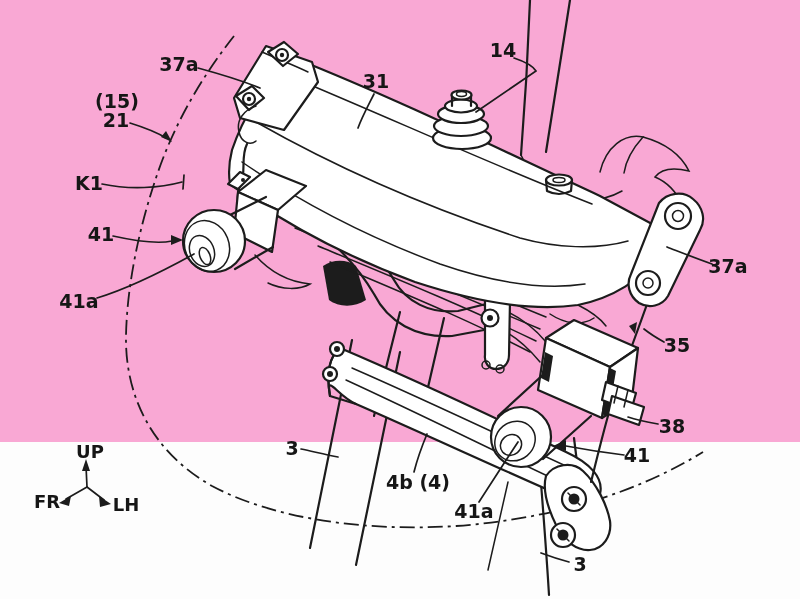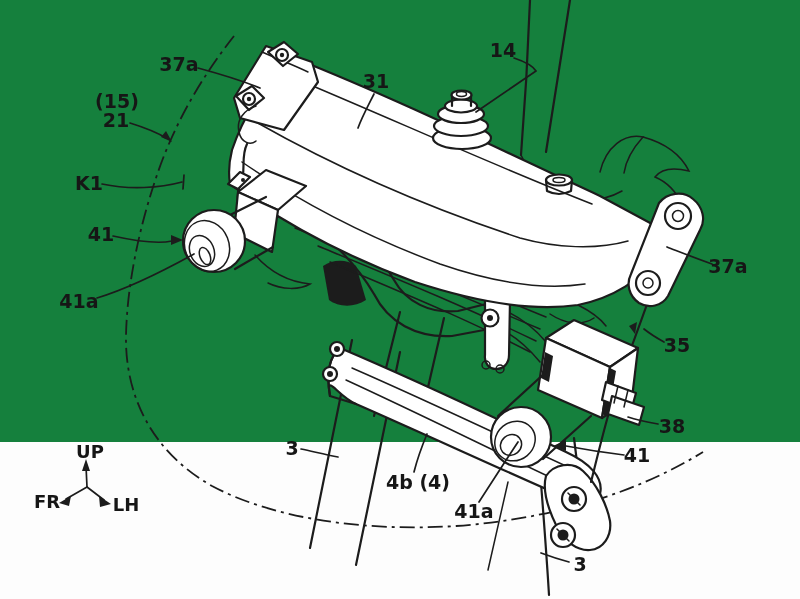--- a/index.html
+++ b/index.html
@@ -1,16 +1,16 @@
 <!DOCTYPE html>
 <html><head>
 <meta charset="utf-8">
 <style>
   html,body{margin:0;padding:0;background:#fdfdfd;width:800px;height:599px;overflow:hidden;}
-  .stage{position:relative;width:800px;height:442px;background:#15803d;font-family:"DejaVu Sans",sans-serif;}
+  .stage{position:relative;width:800px;height:442px;background:#f9a8d4;font-family:"DejaVu Sans",sans-serif;}
   svg{display:block;}
   .ln{fill:none;stroke:#1c1c1c;stroke-width:2.2;stroke-linecap:round;stroke-linejoin:round;}
   .thin{fill:none;stroke:#1c1c1c;stroke-width:1.5;stroke-linecap:round;}
   .wfill{fill:#ffffff;stroke:#1c1c1c;stroke-width:2.2;stroke-linejoin:round;}
   .leader{fill:none;stroke:#1c1c1c;stroke-width:1.7;stroke-linecap:round;}
   .dark{fill:#1c1c1c;stroke:none;}
   .dashdot{fill:none;stroke:#1c1c1c;stroke-width:1.8;stroke-dasharray:15 5 3 5;}
   .ref{font:700 19px "DejaVu Sans",sans-serif;fill:#161616;}
   .axis{font:700 18px "DejaVu Sans",sans-serif;fill:#161616;}
   .mid{text-anchor:middle;}

